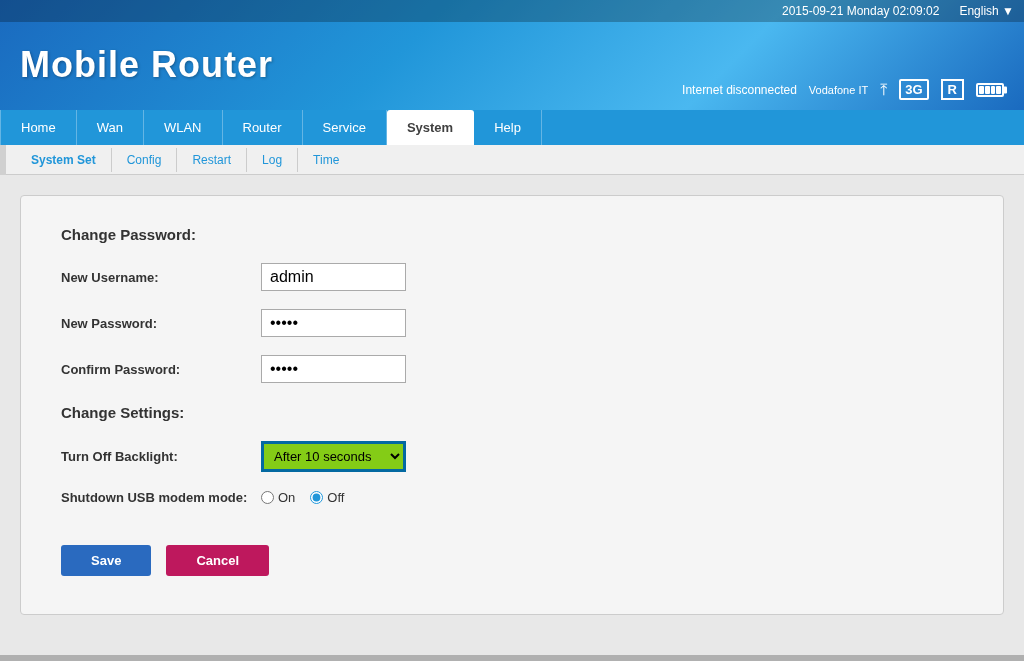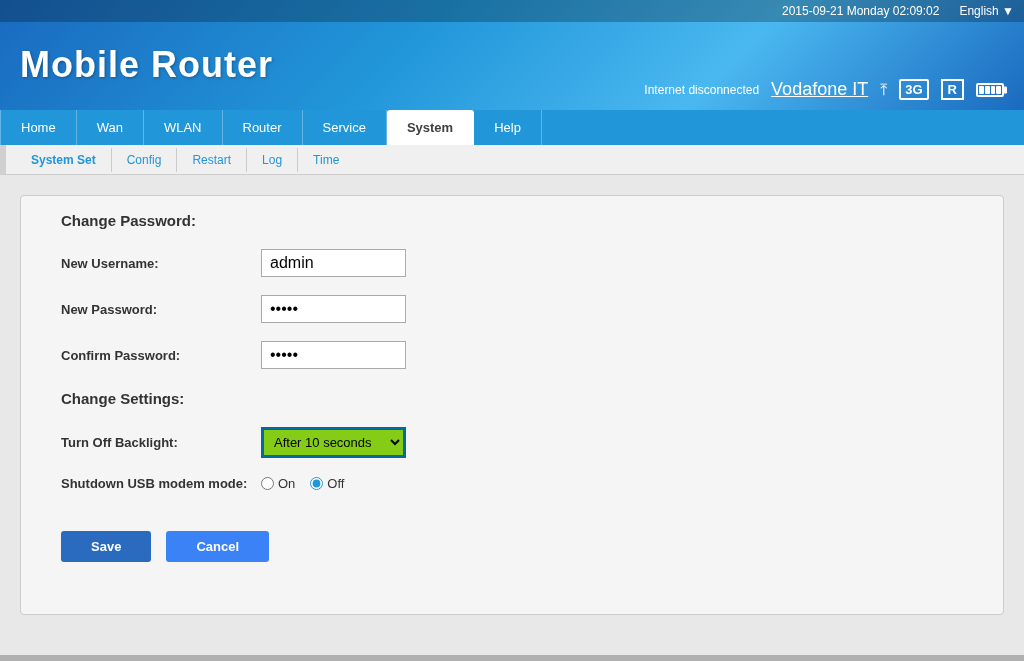--- a/index.html
+++ b/index.html
@@ -138,21 +138,21 @@
     
     .content-area {
       background: #e8e8e8;
       padding: 20px;
       min-height: 480px;
     }
     .content-box {
       background: #f5f5f5;
       border: 1px solid #ccc;
       border-radius: 4px;
-      padding: 16px 40px;
+      padding: 30px 40px;
       min-height: 420px;
     }
 
     
     .section-title {
       font-size: 15px;
       font-weight: bold;
       color: #333;
       margin-bottom: 20px;
     }
@@ -211,21 +211,21 @@
       cursor: pointer;
       border: none;
       border-radius: 3px;
       font-weight: bold;
       color: white;
     }
     .btn-save {
       background: #2a6abf;
     }
     .btn-cancel {
-      background: #3b82f6;
+      background: #be185d;
     }
 
     
     .bottom-bar {
       background: #b0b0b0;
       height: 20px;
       width: 100%;
     }
   </style>
 </head>
@@ -241,21 +241,21 @@
         <span style="cursor:pointer;">English ▼</span>
       </div>
     </div>
 
     <div style="margin-top:20px;">
       <span class="header-title">Mobile Router</span>
     </div>
 
     <div class="header-status" style="position:absolute;right:20px;bottom:10px;">
       <span style="color:white;font-size:12px;">Internet disconnected</span>
-      <span style="color:white;font-size:18px;text-decoration:underline;">Vodafone IT</span>
+      <span style="color:white;font-size:11px;">Vodafone IT</span>
       <span style="color:white;font-size:16px;">⤒</span>
       <span class="network-badge">3G</span>
       <span class="reg-badge">R</span>
       <div class="battery-body">
         <div class="battery-bar"></div>
         <div class="battery-bar"></div>
         <div class="battery-bar"></div>
         <div class="battery-bar"></div>
       </div>
     </div>

